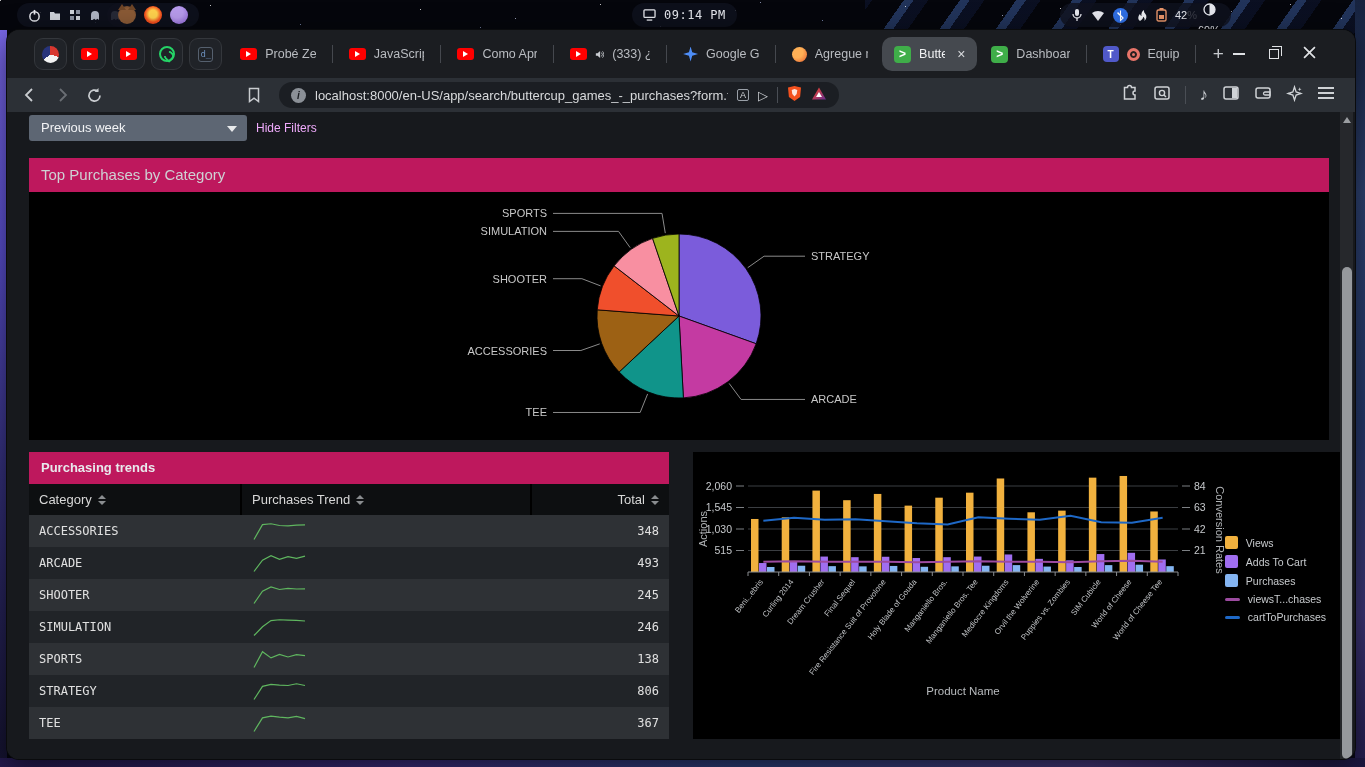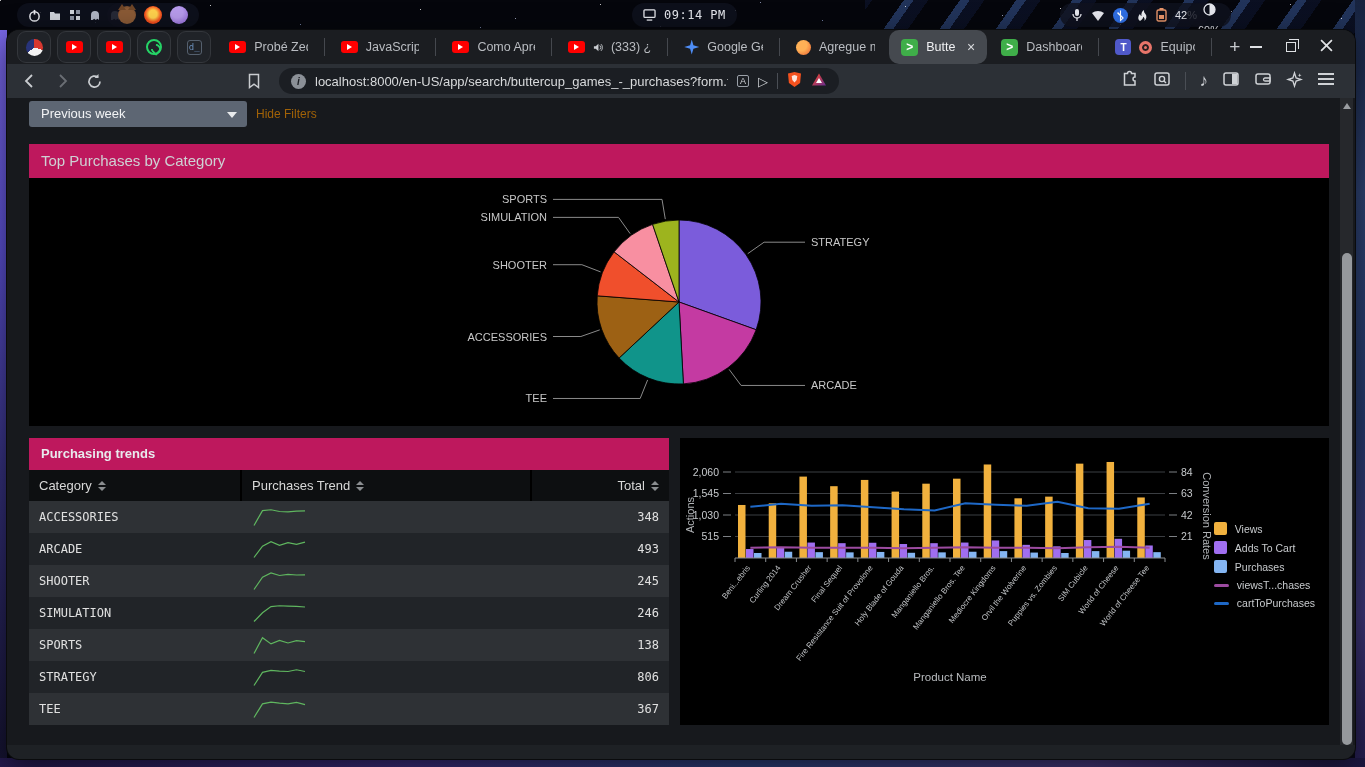--- a/index.html
+++ b/index.html
@@ -42,21 +42,21 @@
     border-right:4px solid transparent; border-bottom:6px solid #6e4527; }
   .cat-ic:before { left:0; } .cat-ic:after { right:0; }
   .brave-ic { background:radial-gradient(circle at 50% 45%, #ffd24d 0 30%, #f4511e 60%, #d93a12 100%); }
   .purple-ic { background:radial-gradient(circle at 40% 35%, #b79bec 0 35%, #8b5fd6 100%); }
 
   
   .window { position:absolute; left:7px; right:10px; top:30px; bottom:8px; border-radius:12px;
     background:#1e2125; overflow:hidden; box-shadow:0 0 0 1px #0a0b0d, 0 8px 30px rgba(0,0,0,.6); }
 
   
-  .tabstrip { height:34px; display:flex; align-items:center; padding:0 10px; gap:2px; background:#1b1d21; }
+  .tabstrip { height:48px; display:flex; align-items:center; padding:0 27px; gap:2px; background:#1b1d21; }
   .pintab { width:36px; height:32px; border:1px solid #34373c; border-radius:9px; display:flex;
     align-items:center; justify-content:center; margin-right:4px; background:#202328; }
   .tab { display:flex; align-items:center; gap:8px; height:34px; padding:0 12px; max-width:118px;
     color:#b9bcc1; font-size:12.5px; white-space:nowrap; overflow:hidden; border-radius:10px; }
   .tab .t-title { overflow:hidden; text-overflow:clip; max-width:72px; }
   .tab.active { background:#45494f; color:#f0f1f3; max-width:150px; }
   .tabsep { width:1px; height:18px; background:#45484e; margin:0 2px; flex:none; }
   .fav-yt { width:17px; height:12px; background:#f00; border-radius:3px; position:relative; flex:none; }
   .fav-yt:after { content:""; position:absolute; left:6px; top:3px; border-left:5px solid #fff;
     border-top:3px solid transparent; border-bottom:3px solid transparent; }
@@ -100,28 +100,28 @@
   .tool-right { margin-left:auto; display:flex; align-items:center; gap:14px; padding-right:8px; }
   .tdiv { width:1px; height:18px; background:#4a4e55; }
 
   
   .content { position:relative; height:647px; background:#17191d; overflow:hidden; }
   .filter-row { display:flex; align-items:center; padding:3px 0 0 22px; gap:9px; }
   .dropdown { position:relative; width:218px; height:26px; background:#5d6673; border-radius:3px;
     color:#f2f3f5; font-size:13px; line-height:26px; padding:0 12px; }
   .dropdown .caret { position:absolute; right:10px; top:11px; border-left:5px solid transparent;
     border-right:5px solid transparent; border-top:6px solid #e8eaec; }
-  .hide-filters { color:#a16207; font-size:12px; text-decoration:none; }
+  .hide-filters { color:#f0abfc; font-size:12px; text-decoration:none; }
   .panel { background:#000; margin-left:22px; margin-right:26px; }
   .panel-title { background:#be185d; color:#cfd1d4; font-size:15px; height:34px; line-height:34px;
     padding-left:12px; }
   .panel-title.bold { font-weight:bold; font-size:13px; height:32px; line-height:32px; color:#e8eaed; }
   .panel1 { margin-top:17px; }
   .pie-body { height:248px; }
-  .row2 { display:flex; margin-top:12px; margin-left:22px; margin-right:26px; gap:11px; }
+  .row2 { display:flex; margin-top:12px; margin-left:22px; margin-right:26px; gap:24px; }
   .row2 .panel { margin:0; }
   .panel-left { width:640px; flex:none; }
   .panel-right { flex:1; }
 
   
   table.trends { width:100%; border-collapse:collapse; table-layout:fixed; }
   .trends th { background:#0d0f11; height:31px; font-size:13px; font-weight:normal; color:#d8d8d8;
     text-align:right; padding:0 10px; border-right:2px solid #000; }
   .trends th:last-child { text-align:right; border-right:none; }
   .trends td { height:32px; font-family:"DejaVu Sans Mono", monospace; font-size:12px; color:#e0e0e0;

